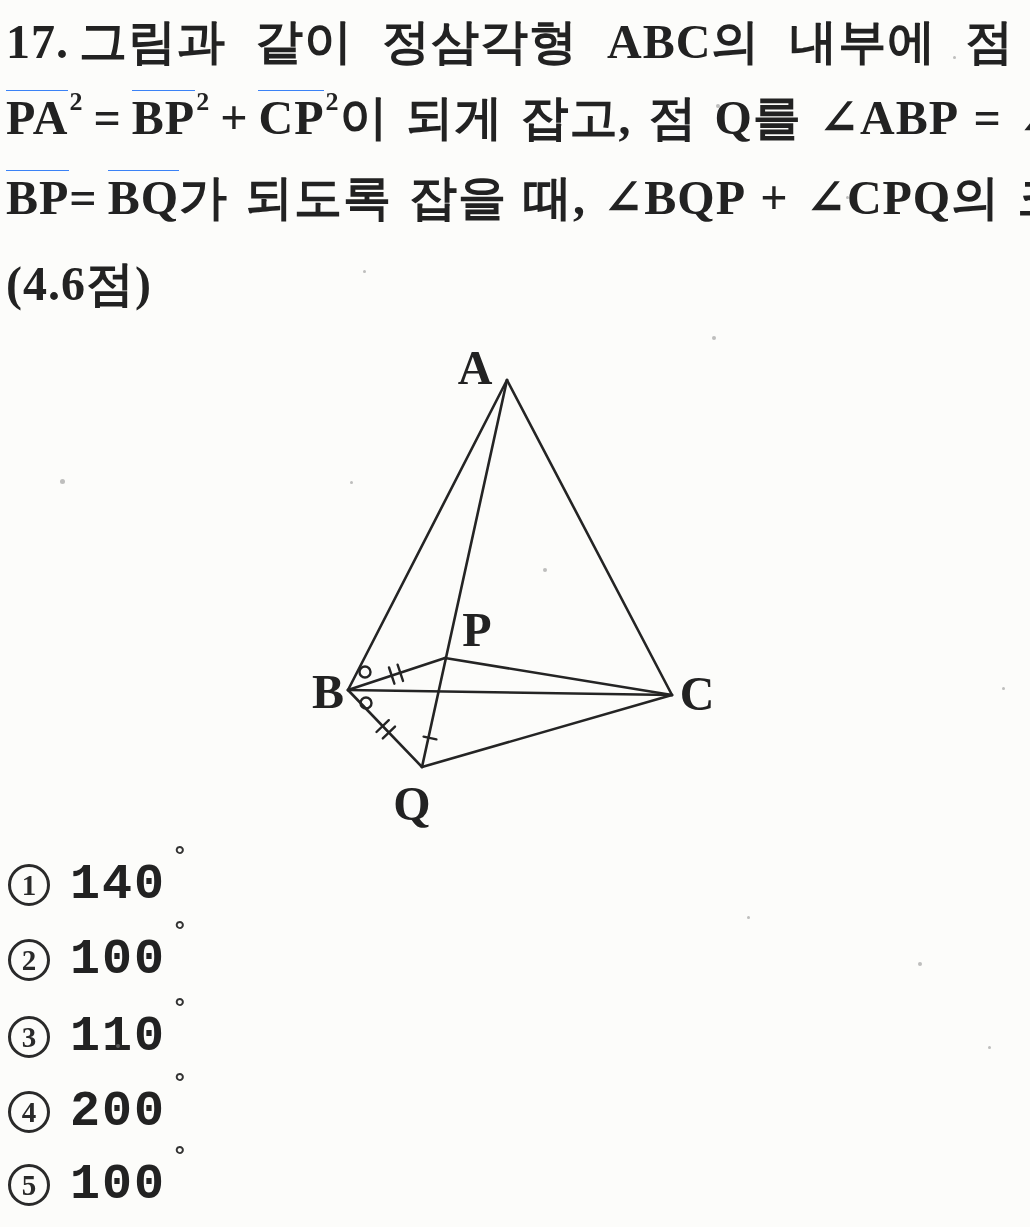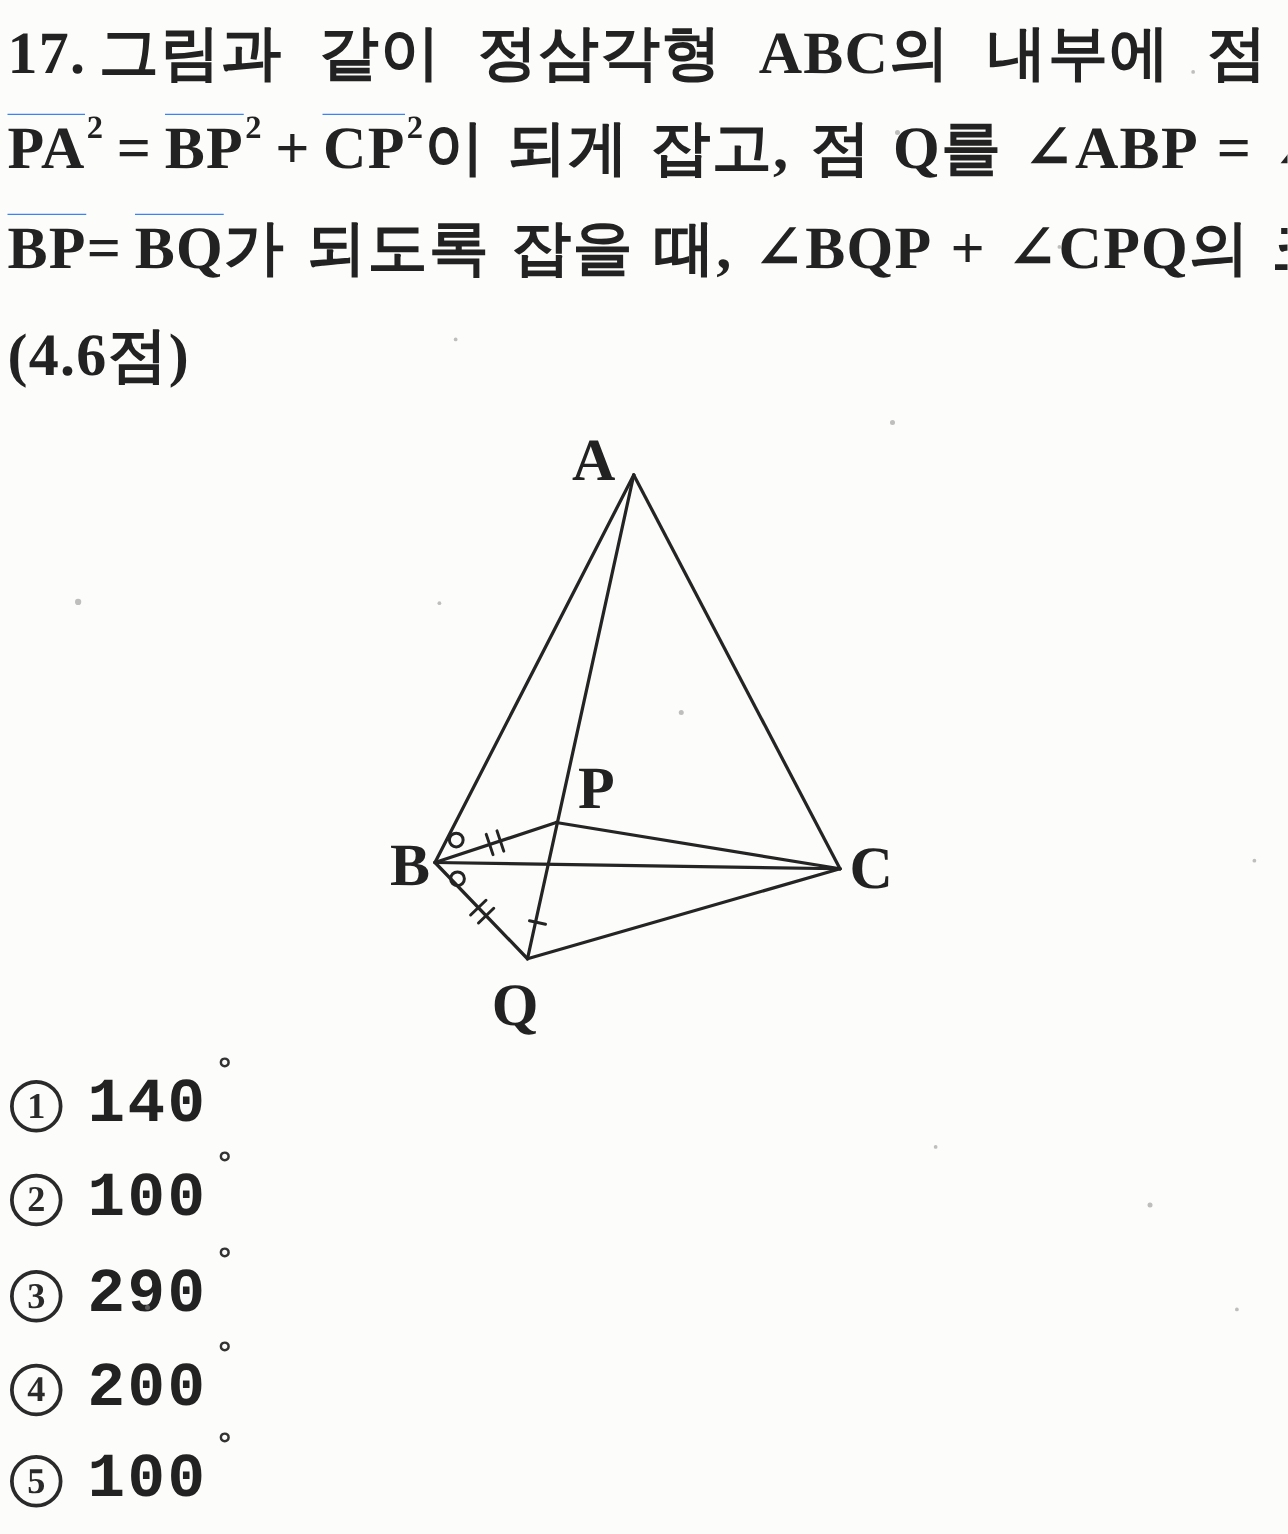--- a/index.html
+++ b/index.html
@@ -162,21 +162,21 @@
   <div class="choice c1">
     <span class="choice-marker">1</span>
     <span class="choice-value"><span>140</span><span class="choice-degree">°</span></span>
   </div>
   <div class="choice c2">
     <span class="choice-marker">2</span>
     <span class="choice-value"><span>100</span><span class="choice-degree">°</span></span>
   </div>
   <div class="choice c3">
     <span class="choice-marker">3</span>
-    <span class="choice-value"><span>290</span><span class="choice-degree">°</span></span>
+    <span class="choice-value"><span>110</span><span class="choice-degree">°</span></span>
   </div>
   <div class="choice c4">
     <span class="choice-marker">4</span>
     <span class="choice-value"><span>200</span><span class="choice-degree">°</span></span>
   </div>
   <div class="choice c5">
     <span class="choice-marker">5</span>
     <span class="choice-value"><span>100</span><span class="choice-degree">°</span></span>
   </div>
 

